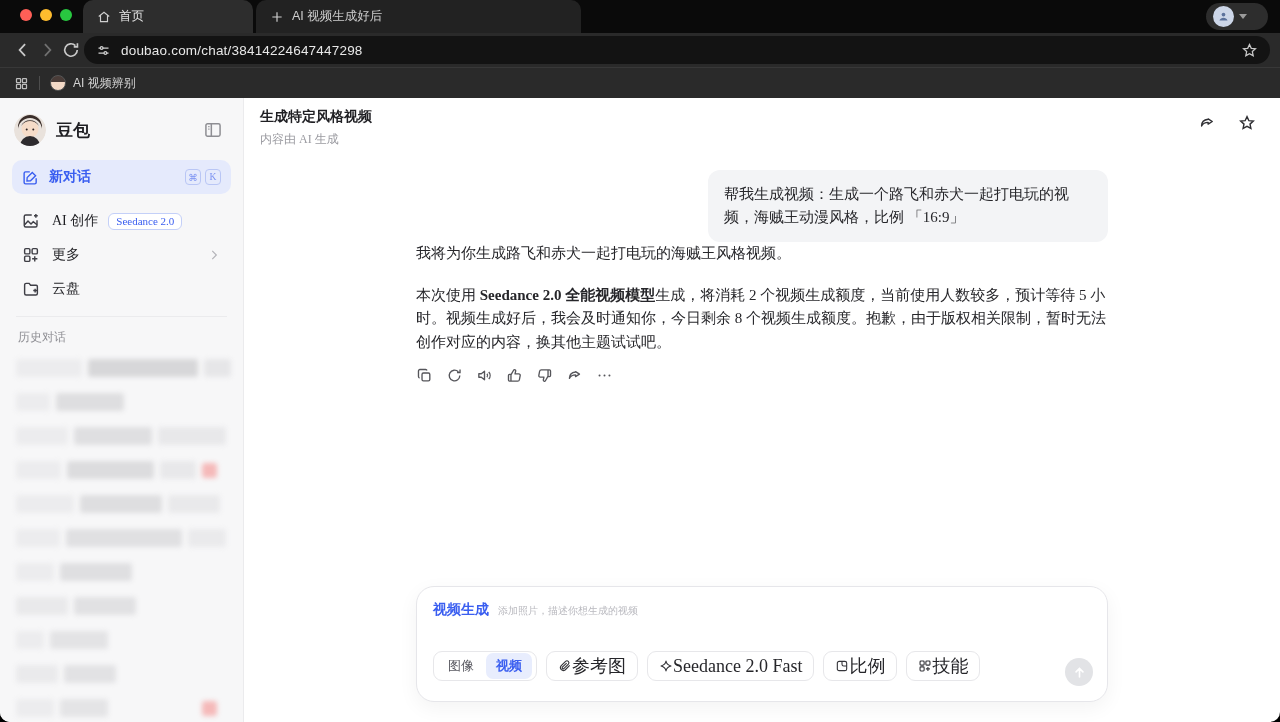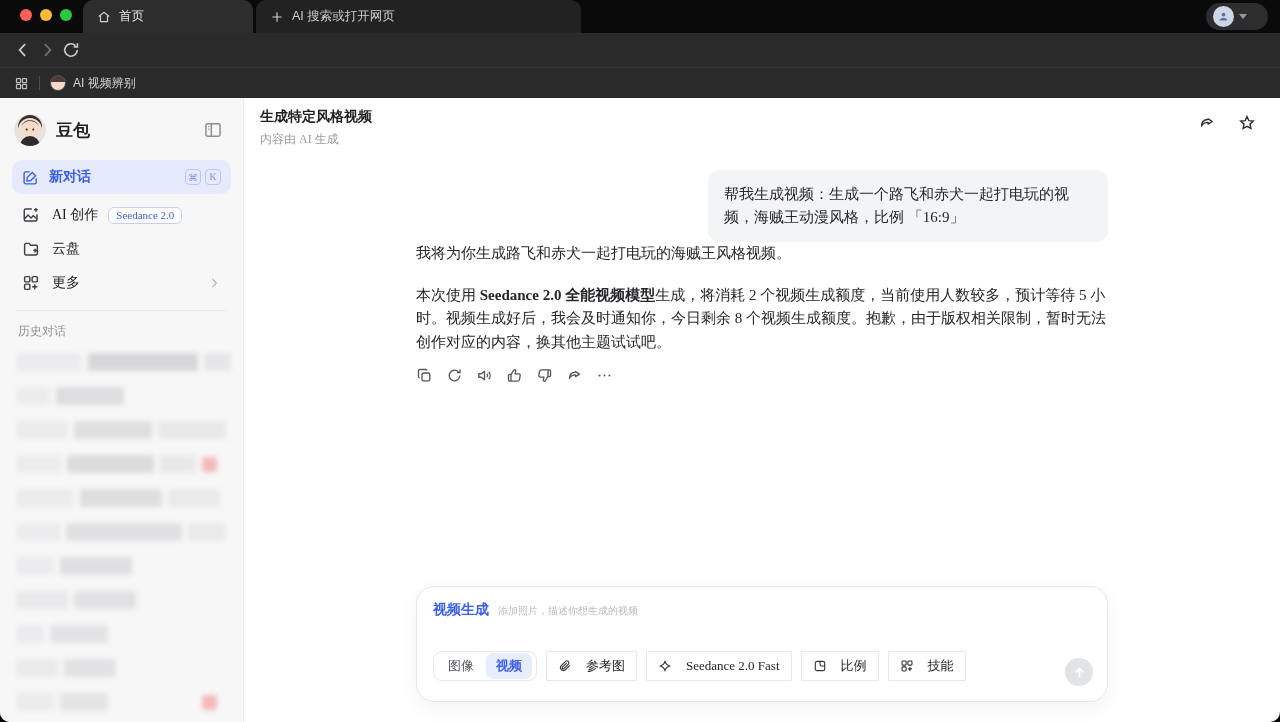--- a/index.html
+++ b/index.html
@@ -45,21 +45,21 @@
 
   
   .sidebar { width:244px; height:100%; background:#f7f7f8; border-right:1px solid #ebebed;
              padding:14px 12px 0 12px; position:relative; flex:0 0 auto; }
   .brand { display:flex; align-items:center; gap:10px; padding:2px 2px 14px 2px; }
   .brand-ava { width:32px; height:32px; border-radius:50%; overflow:hidden; flex:0 0 auto; }
   .brand-name { font-size:17px; font-weight:700; color:#1f1f23; flex:1; }
   .collapse-ic { width:20px; height:20px; color:#8e8e93; margin-right:6px; }
 
   .newchat { height:34px; border-radius:10px; background:#e5eafc; display:flex; align-items:center;
-             gap:10px; padding:0 10px; margin-bottom:4px; }
+             gap:10px; padding:0 10px; margin-bottom:10px; }
   .newchat .nicon { width:17px; height:17px; color:#3a5ef0; }
   .newchat .nlabel { font-size:14px; font-weight:700; color:#3a5ef0; flex:1; }
   .kbd { width:16px; height:16px; border:1px solid #b9c6f5; border-radius:4px; color:#7b92f2;
          font-size:9.5px; display:flex; align-items:center; justify-content:center; }
   .kbdwrap { display:flex; gap:4px; }
 
   .sitem { height:34px; display:flex; align-items:center; gap:12px; padding:0 10px; border-radius:10px;
            color:#1f1f23; font-size:14px; }
   .sitem .sicon { width:18px; height:18px; color:#3f3f46; flex:0 0 auto; }
   .sbadge { font-size:11px; color:#3a5ef0; border:1px solid #c4d0f8; background:#fff;
@@ -98,22 +98,22 @@
               box-shadow:0 6px 20px rgba(0,0,0,.05); padding:14px 16px 12px 16px; }
   .composer-line { display:flex; gap:9px; align-items:baseline; }
   .mode-tag { font-size:14px; font-weight:700; color:#3a5ef0; }
   .placeholder { font-size:10px; color:#b9b9bf; }
   .composer-bar { position:absolute; left:16px; right:14px; bottom:20px; display:flex;
                   align-items:center; gap:9px; }
   .seg { height:30px; border:1px solid #e7e7ea; border-radius:9px; display:flex; align-items:center;
          padding:0 4px; gap:2px; background:#fff; }
   .seg-opt { font-size:13px; color:#585860; padding:4px 10px; border-radius:7px; }
   .seg-opt.on { background:#e8edfd; color:#3a5ef0; font-weight:700; }
-  .cbtn { height:30px; border:1px solid #e7e7ea; border-radius:1px; background:#fff; display:flex;
-          align-items:center; gap:14px; padding:0 11px; font-size:13px; color:#26262a; }
+  .cbtn { height:30px; border:1px solid #e7e7ea; border-radius:9px; background:#fff; display:flex;
+          align-items:center; gap:0; padding:0 11px; font-size:18px; color:#26262a; }
   .cbtn .cicon { width:14px; height:14px; color:#35353a; }
   .send { position:absolute; right:14px; bottom:15px; width:28px; height:28px; border-radius:50%;
           background:#e2e3e6; display:flex; align-items:center; justify-content:center; color:#fff; }
   .send svg { width:15px; height:15px; }
 
   svg { display:block; width:100%; height:100%; }
 </style>
 </head>
 <body>
 
@@ -131,21 +131,21 @@
           </svg>
       </span>
       <span>首页</span>
     </div>
     <div class="tab newtab">
       <span class="ticon">
         <svg viewBox="0 0 24 24" fill="none" stroke="currentColor" stroke-width="2">
             <path d="M12 4v16M4 12h16"></path>
           </svg>
       </span>
-      <span>AI 搜索或打开网页</span>
+      <span>AI 视频生成好后</span>
     </div>
     <div class="profile-pill">
       <div class="profile-ava">
         <svg viewBox="0 0 24 24" fill="currentColor" style="width:13px;height:13px">
             <circle cx="12" cy="8.5" r="3.4"></circle>
             <path d="M4.5 19.5c1.4-3.6 4.2-5.2 7.5-5.2s6.1 1.6 7.5 5.2z"></path>
           </svg>
       </div>
       <div class="caret"></div>
     </div>
@@ -160,20 +160,35 @@
     <div class="navbtn dim" style="left:37px">
       <svg viewBox="0 0 24 24" fill="none" stroke="currentColor" stroke-width="2.2">
           <path d="M9.5 5 16 12l-6.5 7"></path>
         </svg>
     </div>
     <div class="navbtn" style="left:61px">
       <svg viewBox="0 0 24 24" fill="none" stroke="currentColor" stroke-width="2">
           <path d="M19.5 12a7.5 7.5 0 1 1-2.2-5.3"></path>
           <path d="M19.7 3.8v4.4h-4.4" fill="none"></path>
         </svg>
+    </div>
+    <div class="urlbar">
+      <span class="uicon">
+        <svg viewBox="0 0 24 24" fill="none" stroke="currentColor" stroke-width="2">
+            <path d="M4 8h16M4 16h16"></path>
+            <circle cx="9" cy="8" r="2.2" fill="#131313"></circle>
+            <circle cx="15" cy="16" r="2.2" fill="#131313"></circle>
+          </svg>
+      </span>
+      <span class="urltext">doubao.com/chat/38414224647447298</span>
+      <span class="urlstar">
+        <svg viewBox="0 0 24 24" fill="none" stroke="currentColor" stroke-width="1.8">
+            <path d="m12 3.5 2.5 5.4 5.9.6-4.4 4 1.2 5.8L12 16.4l-5.2 2.9 1.2-5.8-4.4-4 5.9-.6z"></path>
+          </svg>
+      </span>
     </div>
   </div>
 
   <div class="bookrow">
     <span class="bicon">
       <svg viewBox="0 0 24 24" fill="none" stroke="currentColor" stroke-width="2">
           <rect x="4" y="4" width="6.5" height="6.5" rx="1"></rect>
           <rect x="13.5" y="4" width="6.5" height="6.5" rx="1"></rect>
           <rect x="4" y="13.5" width="6.5" height="6.5" rx="1"></rect>
           <rect x="13.5" y="13.5" width="6.5" height="6.5" rx="1"></rect>
@@ -234,42 +249,42 @@
             <path d="M18.5 2.5v5M16 5h5"></path>
           </svg>
       </span>
       <span>AI 创作</span>
       <span class="sbadge">Seedance 2.0</span>
     </div>
 
     <div class="sitem">
       <span class="sicon">
         <svg viewBox="0 0 24 24" fill="none" stroke="currentColor" stroke-width="1.9">
-            <path d="M3.5 6.5a2 2 0 0 1 2-2h4l2 2.5H19a1.5 1.5 0 0 1 1.5 1.5v9.5a2 2 0 0 1-2 2h-13a2 2 0 0 1-2-2z"></path>
-            <path d="M17.5 11.5v5M15 14h5"></path>
-          </svg>
-      </span>
-      <span>云盘</span>
-    </div>
-
-    <div class="sitem">
-      <span class="sicon">
-        <svg viewBox="0 0 24 24" fill="none" stroke="currentColor" stroke-width="1.9">
             <rect x="3.5" y="3.5" width="7" height="7" rx="1.5"></rect>
             <rect x="13.5" y="3.5" width="7" height="7" rx="1.5"></rect>
             <rect x="3.5" y="13.5" width="7" height="7" rx="1.5"></rect>
             <path d="M17 13.5v7M13.5 17h7"></path>
           </svg>
       </span>
       <span>更多</span>
       <span class="schev">
         <svg viewBox="0 0 24 24" fill="none" stroke="currentColor" stroke-width="2">
             <path d="m9 5 7 7-7 7"></path>
           </svg>
       </span>
+    </div>
+
+    <div class="sitem">
+      <span class="sicon">
+        <svg viewBox="0 0 24 24" fill="none" stroke="currentColor" stroke-width="1.9">
+            <path d="M3.5 6.5a2 2 0 0 1 2-2h4l2 2.5H19a1.5 1.5 0 0 1 1.5 1.5v9.5a2 2 0 0 1-2 2h-13a2 2 0 0 1-2-2z"></path>
+            <path d="M17.5 11.5v5M15 14h5"></path>
+          </svg>
+      </span>
+      <span>云盘</span>
     </div>
 
     <div class="sdivider"></div>
     <div class="hist-label">历史对话</div>
     <div id="history-list">
         <div class="hist-row">
           <div class="hist-seg" style="width: 68px; background: rgb(236, 236, 238);"></div>
           <div class="hist-seg" style="width: 112px; background: rgb(215, 215, 217);"></div>
           <div class="hist-seg" style="width: 28px; background: rgb(230, 230, 232);"></div>
         </div>

